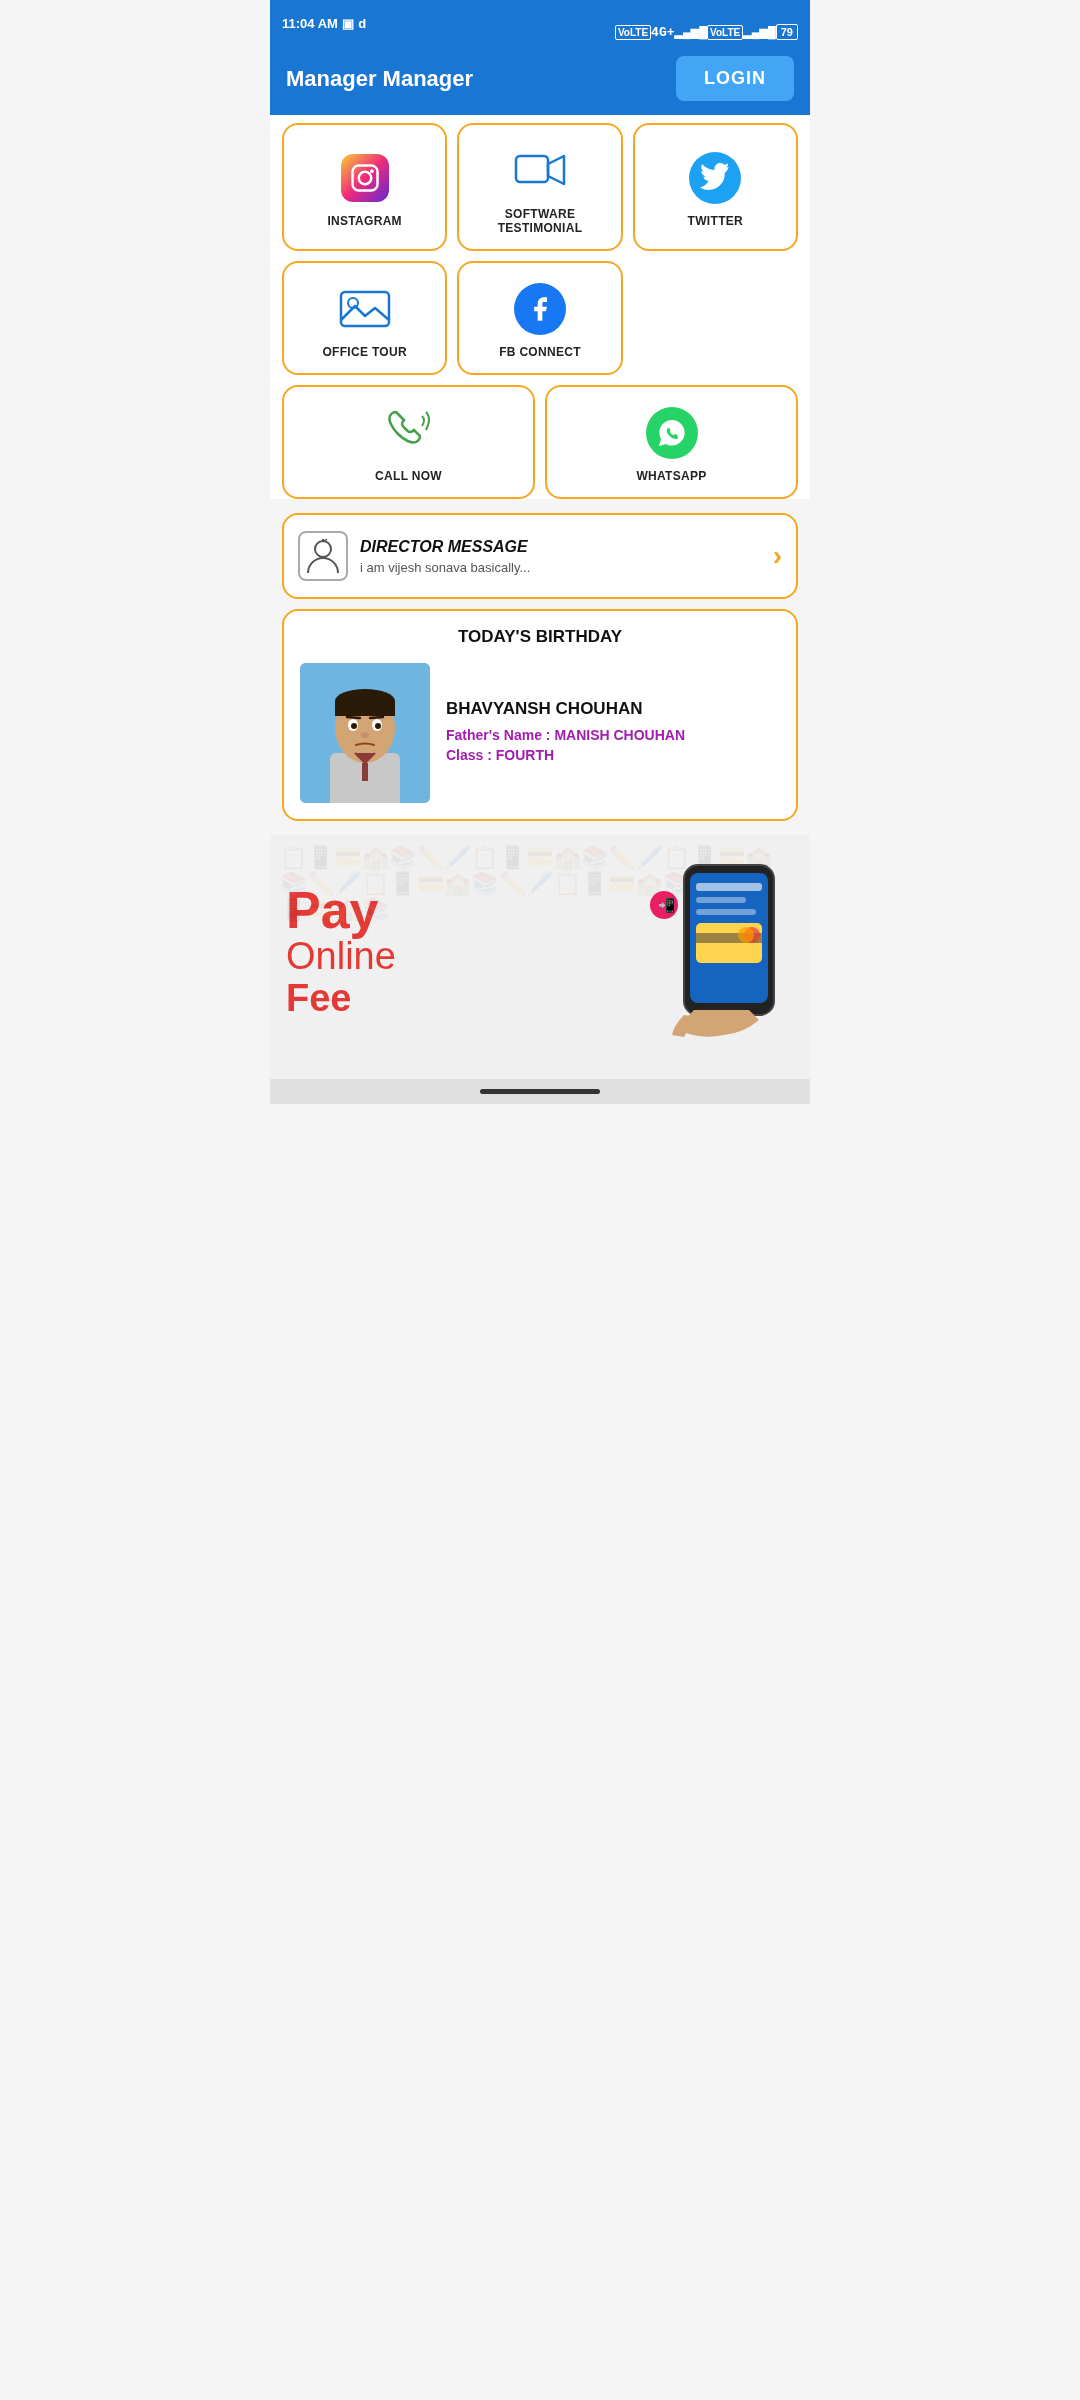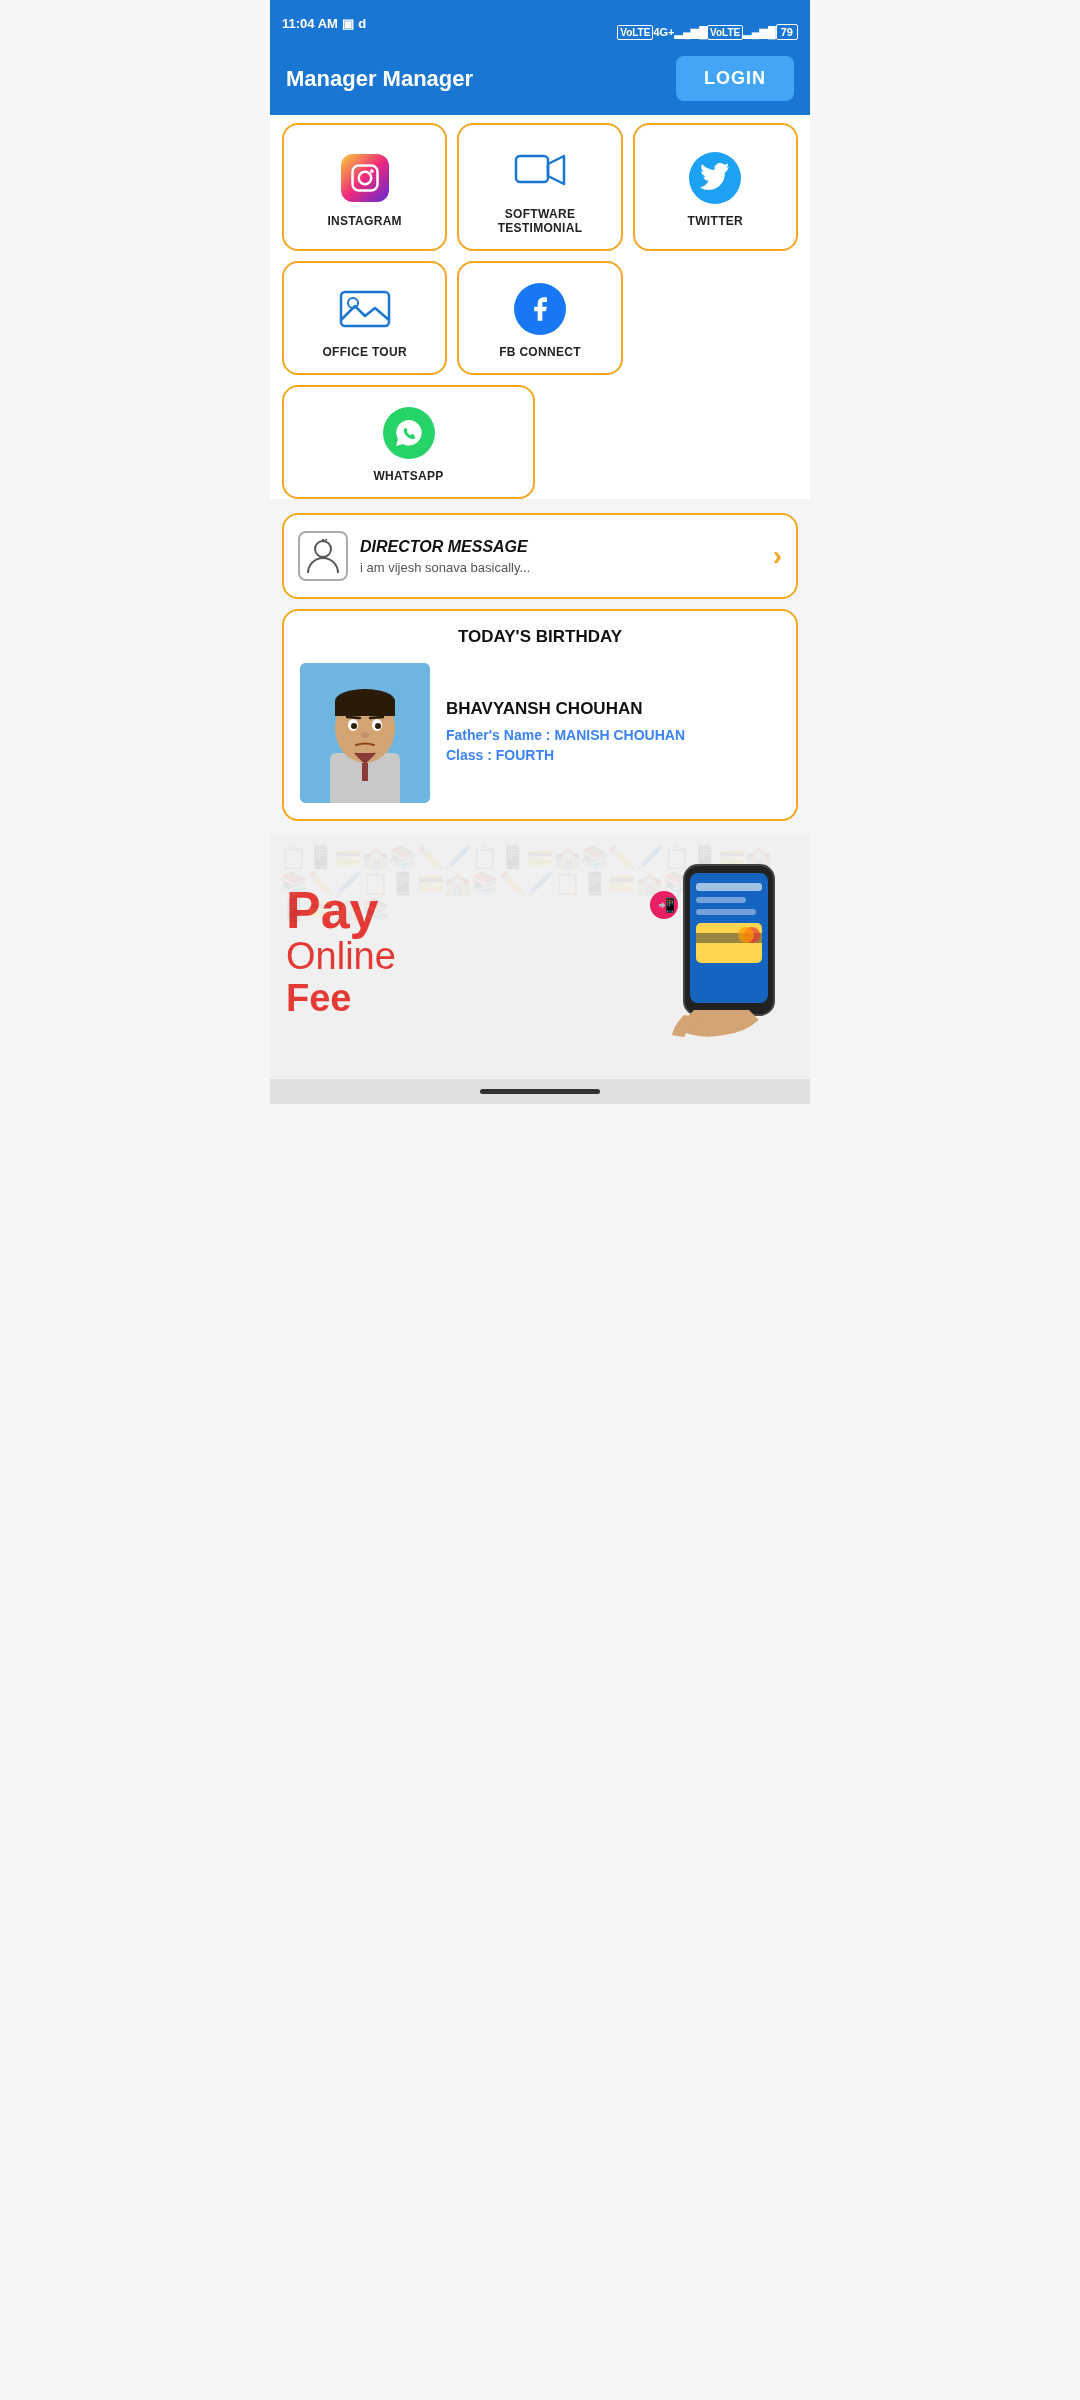--- a/index.html
+++ b/index.html
@@ -178,21 +178,21 @@
       background: #6eb5e0;
       border-radius: 6px;
       display: flex;
       align-items: flex-end;
       justify-content: center;
       overflow: hidden;
       flex-shrink: 0;
     }
     .birthday-info { flex: 1; }
     .birthday-name { font-weight: bold; font-size: 17px; color: #111; margin-bottom: 8px; }
-    .birthday-detail { font-size: 14px; color: #3b82f6; margin-bottom: 4px; }
+    .birthday-detail { font-size: 14px; color: #a21caf; margin-bottom: 4px; }
     .birthday-detail span { font-weight: bold; }
 
     
     .pay-banner {
       background: #f0f0f0;
       margin: 0;
       padding: 20px 16px 30px 16px;
       display: flex;
       align-items: center;
       justify-content: space-between;
@@ -285,21 +285,21 @@
 <body>
 
 <div class="status-bar">
   <div class="status-left">
     <span>11:04 AM</span>
     <span>▣</span>
     <span>d</span>
   </div>
   <div class="status-right">
     <span style="font-size:10px;border:1px solid white;padding:1px 2px;border-radius:2px;">Vo<br style="display:none">LTE</span>
-    <span style="font-size:11px;">4G+</span>
+    <span style="font-size:13px;font-family:Liberation Mono, monospace;">4G+</span>
     <span>▂▄▆█</span>
     <span style="font-size:10px;border:1px solid white;padding:1px 2px;border-radius:2px;">Vo<br style="display:none">LTE</span>
     <span>▂▄▆█</span>
     <span style="border:1px solid white;padding:1px 4px;border-radius:2px;">
       <span>79</span>
     </span>
   </div>
 </div>
 
 <div class="header">
@@ -365,20 +365,32 @@
             <path d="M18 2h-3a5 5 0 00-5 5v3H7v4h3v8h4v-8h3l1-4h-4V7a1 1 0 011-1h3z"></path>
           </svg>
         </div>
       </div>
       <span class="icon-label">FB CONNECT</span>
     </div>
   </div>
 
   <div class="icon-grid-2">
 
+    <div class="icon-cell">
+      <div class="icon-img">
+        <svg width="50" height="50" viewBox="0 0 50 50" fill="none">
+
+          <path d="M12 4C12 4 8 4 6 8C4 12 8 20 14 26C20 32 28 36 32 34C36 32 36 28 36 28L30 22C30 22 28 24 26 24C24 24 18 18 18 16C18 14 20 12 20 12L14 6C14 6 12 4 12 4Z" stroke="#43a047" stroke-width="2.5" fill="none"></path>
+
+          <path d="M38 8 Q42 12 38 18" stroke="#43a047" stroke-width="2" fill="none"></path>
+          <path d="M42 4 Q48 10 42 22" stroke="#43a047" stroke-width="2" fill="none"></path>
+        </svg>
+      </div>
+      <span class="icon-label">CALL NOW</span>
+    </div>
 
     <div class="icon-cell">
       <div class="icon-img">
         <div class="whatsapp-circle">
           <svg width="32" height="32" viewBox="0 0 32 32" fill="white">
             <path d="M16 3C9 3 3.3 8.7 3.3 15.7c0 2.3.6 4.5 1.7 6.4L3 29l7.1-2c1.8 1 3.8 1.5 5.9 1.5 7 0 12.7-5.7 12.7-12.7S23 3 16 3zm6.4 17.4c-.3.8-1.5 1.5-2 1.6-.5.1-1.1.2-3.5-.7-2.9-1.1-4.8-4-4.9-4.2-.1-.2-1.3-1.7-1.3-3.2 0-1.5.8-2.2 1-2.5.3-.3.6-.4.8-.4h.6c.2 0 .4 0 .5.4.2.5.7 1.8.8 1.9.1.2.1.4 0 .6-.1.2-.2.3-.3.5-.1.2-.3.4-.1.7.2.3.7 1.1 1.5 1.8.9.8 1.8 1.1 2 1.2.3.1.5.1.6-.1.1-.2.6-.8.8-1 .2-.3.4-.2.6-.1.2.1 1.4.7 1.6.8.2.1.4.2.4.3.1.3.1 1-.1 1.8z"></path>
           </svg>
         </div>
       </div>
       <span class="icon-label">WHATSAPP</span>

